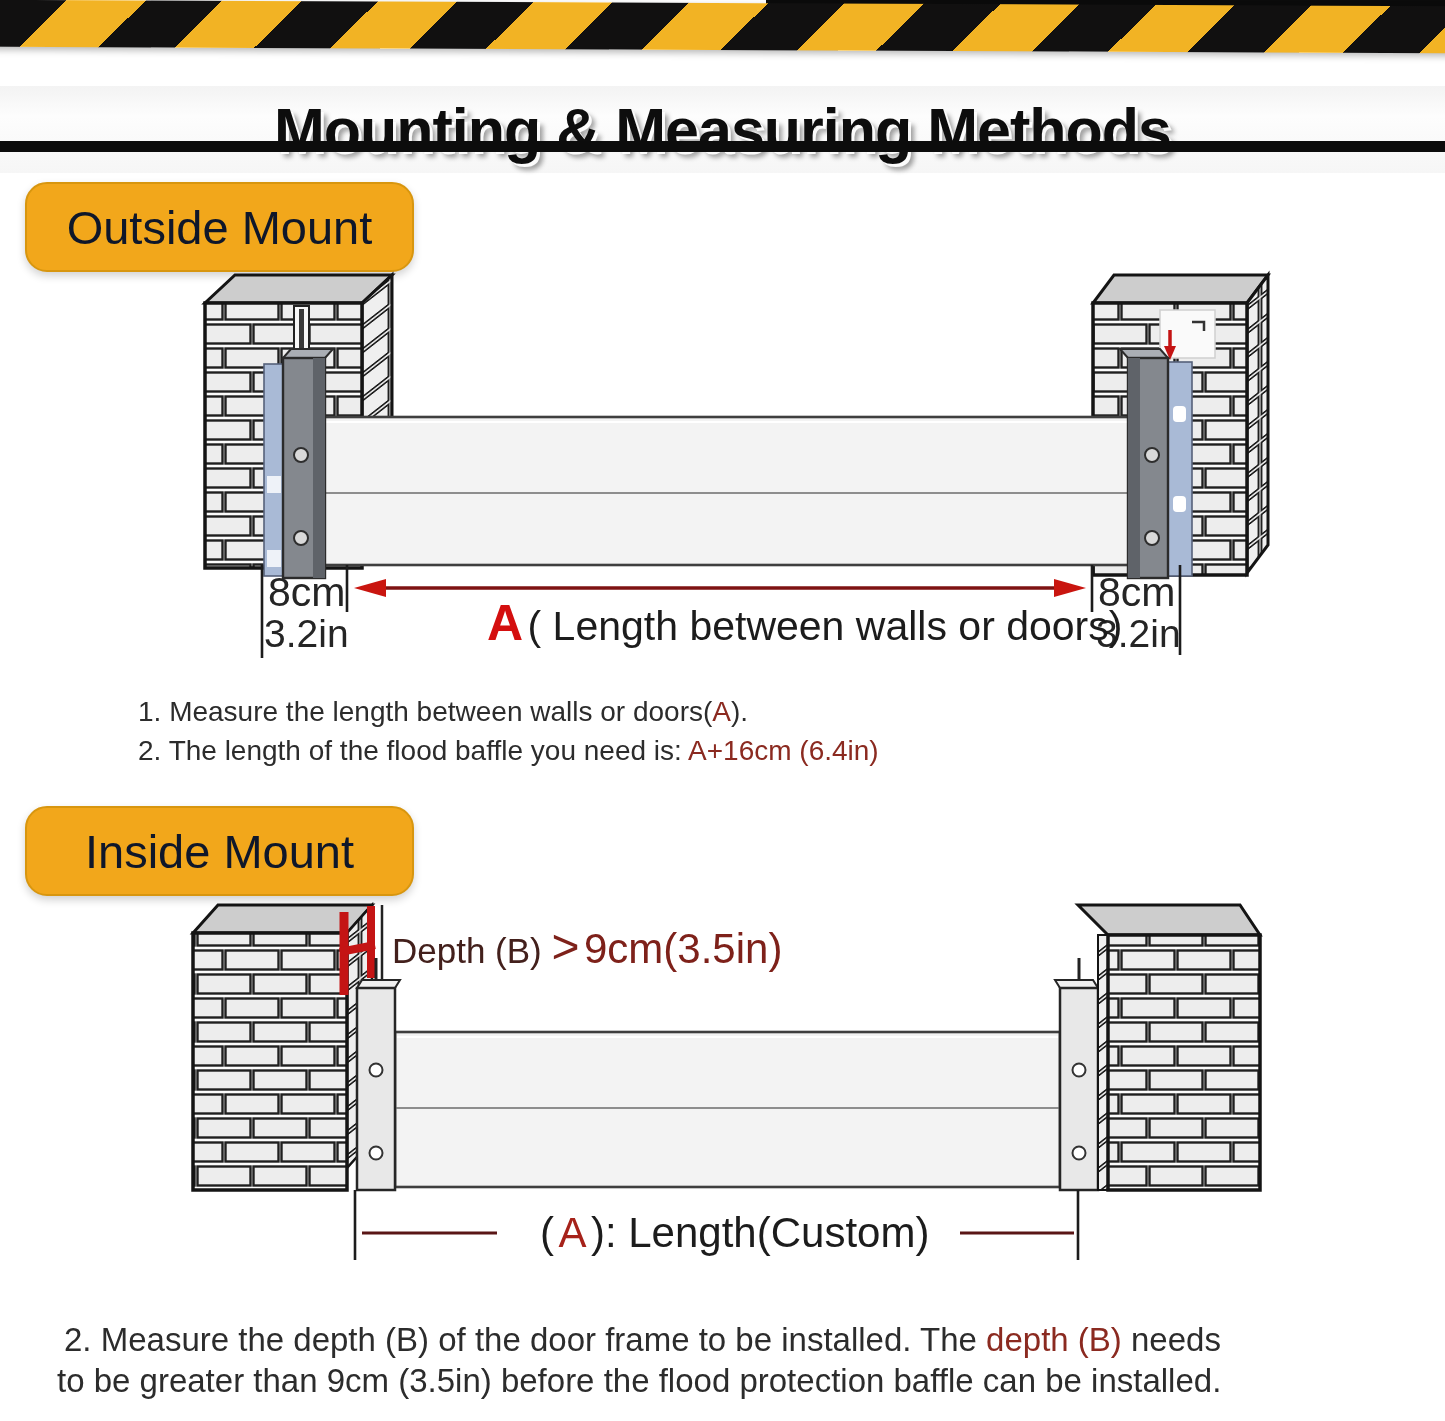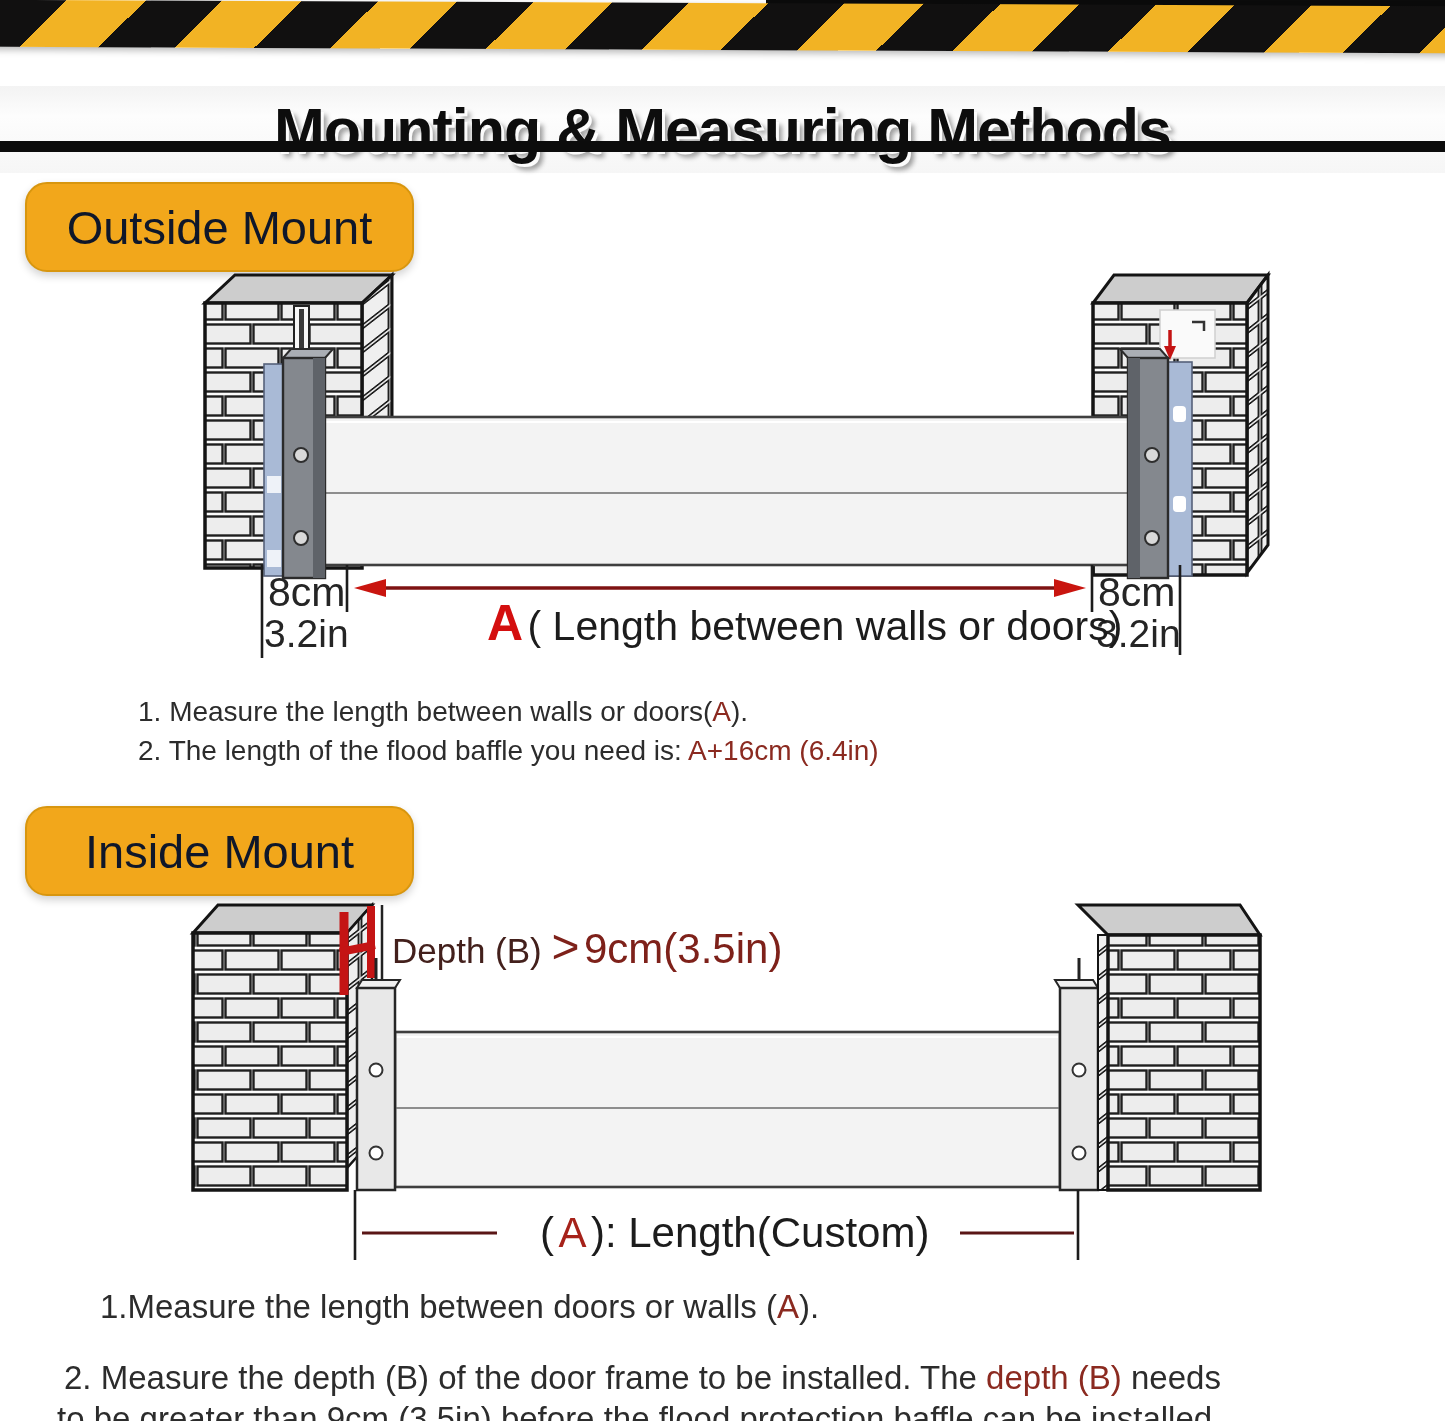--- a/index.html
+++ b/index.html
@@ -226,18 +226,17 @@
       <line x1="960" y1="333" x2="1074" y2="333" stroke="#5a1616" stroke-width="3"></line>
       <text x="540" y="347">
         <tspan font-size="42" fill="#1c1c1c">(</tspan>
         <tspan font-size="42" fill="#a6221a">A</tspan>
         <tspan font-size="42" fill="#1c1c1c">): Length(Custom)</tspan>
       </text>
     </g>
   </svg>
 
   <div class="steps steps-inside">
-    <p class="l1"><span>1.Measure the length between doors or walls (</span><span class="red-a">A</span><span>).</span></p>
     <p class="l2"><span>2. Measure the depth (B) of the door frame to be installed. The </span><span class="red-strong">depth (B)</span><span> needs</span></p>
     <p class="l3"><span>to be greater than 9cm (3.5in) before the flood protection baffle can be installed.</span></p>
   </div>
 
 </div>
 
 </body></html>

